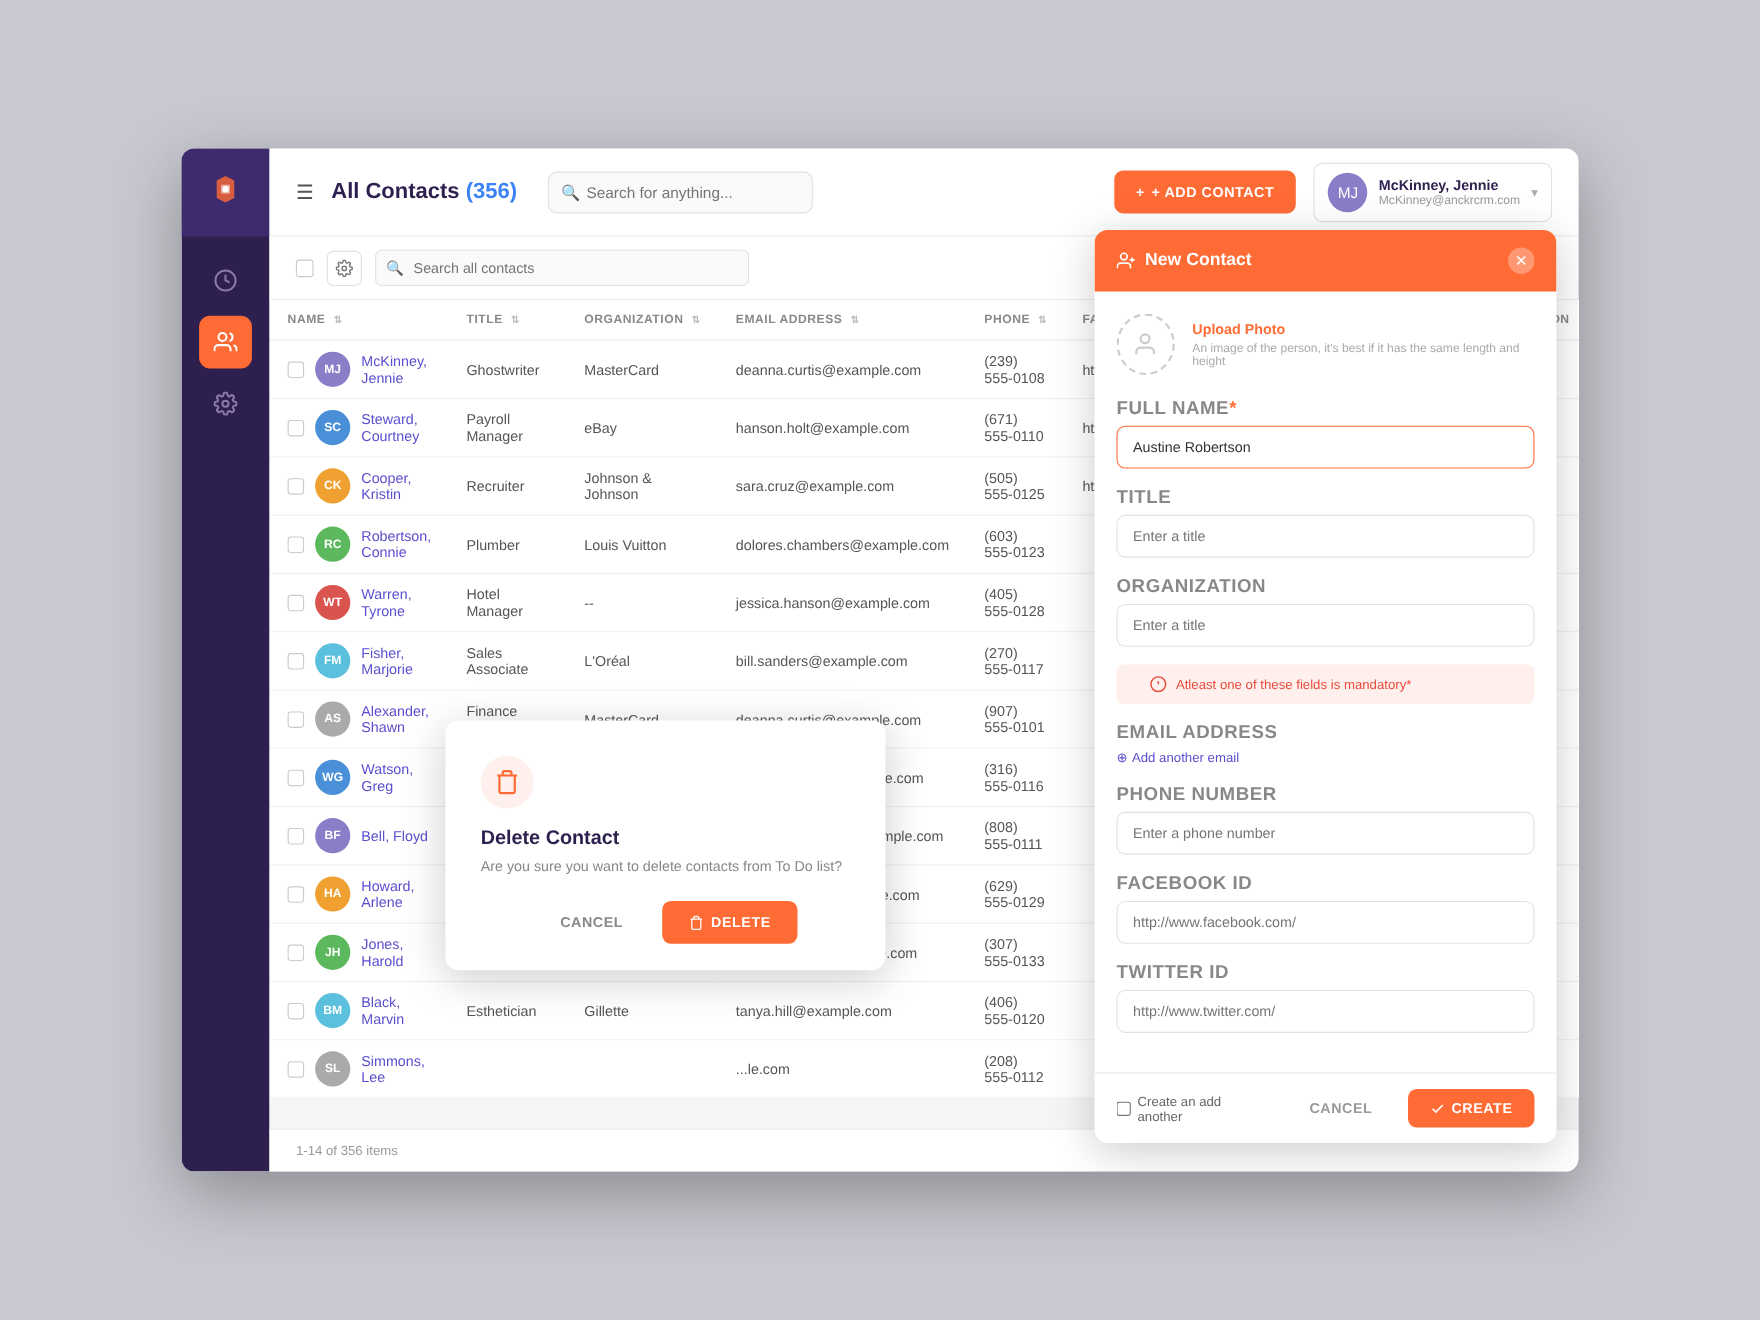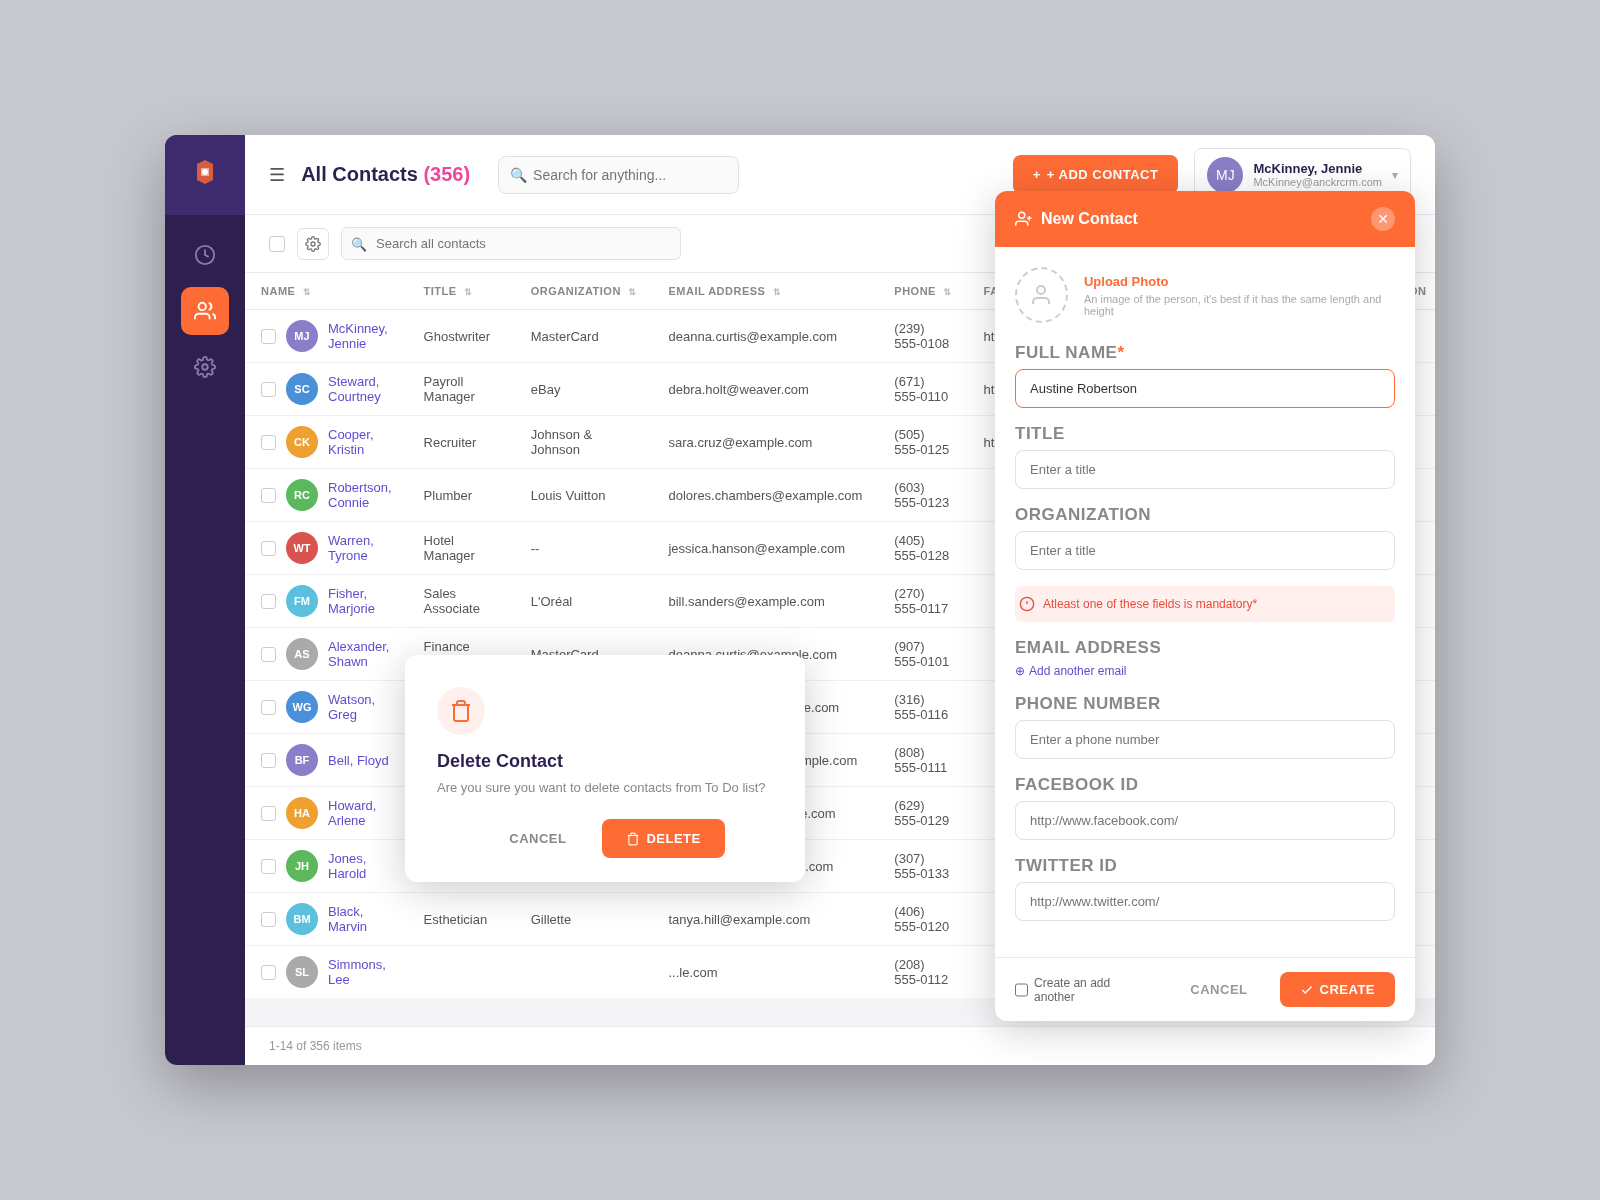--- a/index.html
+++ b/index.html
@@ -96,21 +96,21 @@
       cursor: pointer;
       font-size: 18px;
     }
     .page-title {
       font-size: 20px;
       font-weight: 700;
       color: #2d1f4e;
       white-space: nowrap;
     }
     .page-count {
-      color: #ec4899;
+      color: #3b82f6;
       margin-top: 44px;
     }
     .header-search {
       flex: 1;
       max-width: 360px;
       margin-left: 12px;
       position: relative;
     }
     .header-search input {
       width: 100%;
@@ -394,21 +394,21 @@
       font-weight: 700;
       cursor: pointer;
       display: flex;
       align-items: center;
       gap: 6px;
       letter-spacing: 0.5px;
     }
     
     .new-contact-panel {
       position: absolute;
-      top: 56px;
+      top: 74px;
       right: 20px;
       width: 420px;
       background: white;
       border-radius: 12px;
       box-shadow: 0 8px 40px rgba(0,0,0,0.2);
       z-index: 200;
       overflow: hidden;
       max-height: 860px;
     }
     .panel-header {
@@ -494,21 +494,21 @@
       background: white;
     }
     .form-input.filled {
       border-color: #ff6b35;
       color: #333;
     }
     .form-input.placeholder-style { color: #bbb; }
     .mandatory-notice {
       background: #fff0ee;
       border-radius: 6px;
-      padding: 10px 4px;
+      padding: 10px 30px;
       font-size: 12px;
       color: #e74c3c;
       display: flex;
       align-items: center;
       gap: 8px;
       margin-bottom: 16px;
     }
     .add-email-link {
       font-size: 12px;
       color: #5b4fcf;
@@ -693,21 +693,21 @@
             <tr>
       <td>
         <div class="contact-name-cell">
           <div class="contact-checkbox"></div>
           <div class="contact-avatar av-blue">SC</div>
           <a href="#" class="contact-link">Steward, Courtney</a>
         </div>
       </td>
       <td>Payroll Manager</td>
       <td>eBay</td>
-      <td>debra.holt@weaver.com</td>
+      <td>hanson.holt@example.com</td>
       <td>(671) 555-0110</td>
       <td>http://www.facebook.com/Mc...</td>
       <td>http://www.twitt...</td>
       <td><span class="action-dots">⋮</span></td>
     </tr>
             <tr>
       <td>
         <div class="contact-name-cell">
           <div class="contact-checkbox"></div>
           <div class="contact-avatar av-orange">CK</div>

